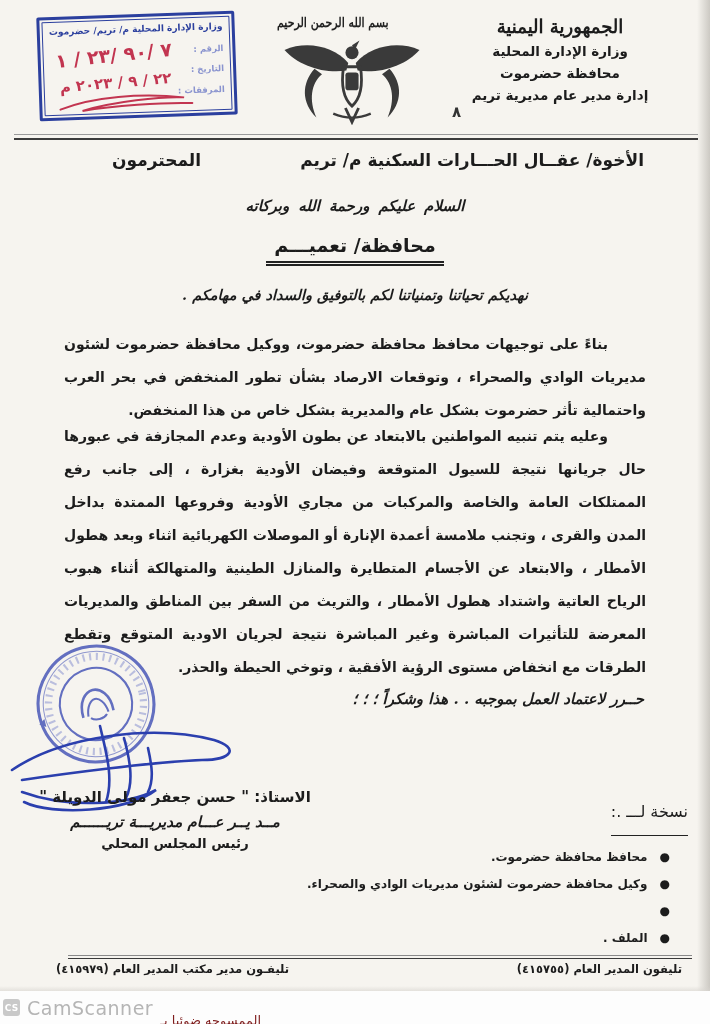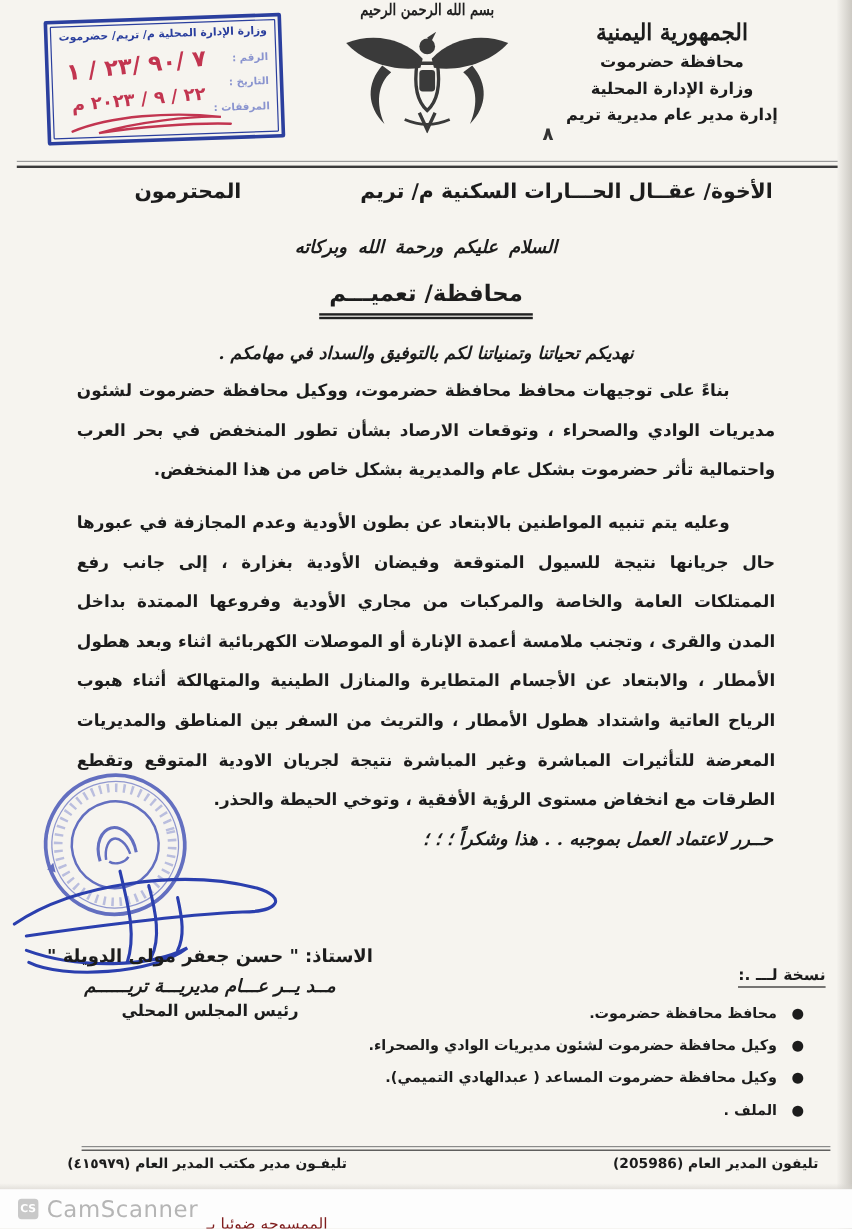--- a/index.html
+++ b/index.html
@@ -9,21 +9,21 @@
         background:linear-gradient(to left,#ccc9c3,rgba(246,244,239,0));}
   .scan-edge-bottom{position:absolute;left:0;bottom:30px;width:100%;height:8px;
         background:linear-gradient(to top,#d8d5d0,rgba(246,244,239,0));}
 
   
   .ministry-block{position:absolute;top:16px;right:16px;width:268px;text-align:center;direction:rtl;}
   .ministry-country{font-family:"DejaVu Serif",serif;font-weight:bold;font-size:18px;
         letter-spacing:-1px;transform:scaleY(1.05);}
   .ministry-line{font-weight:bold;font-size:13.5px;margin-top:6px;}
 
-  .emblem-block{position:absolute;top:2px;left:277px;width:158px;text-align:center;}
+  .emblem-block{position:absolute;top:16px;left:277px;width:158px;}
   .bismillah{font-family:"DejaVu Serif",serif;font-weight:bold;font-size:11px;
         letter-spacing:-0.5px;color:#222;white-space:nowrap;transform:scaleY(1.2);}
   .eagle-svg{margin-top:2px;}
 
   .stamp{position:absolute;top:14px;left:38px;width:198px;height:104px;
         border:3px solid #2b3f9e;border-radius:2px;transform:rotate(-2deg);box-sizing:border-box;}
   .stamp:before{content:"";position:absolute;inset:2px;border:1.5px solid #2b3f9e;border-radius:1px;}
   .stamp-title{position:absolute;top:7px;left:5px;right:5px;text-align:center;direction:rtl;
         font-size:9px;font-weight:bold;color:#2b3f9e;}
   .stamp-labels{position:absolute;top:24px;right:9px;direction:rtl;color:#8a94cf;
@@ -46,51 +46,51 @@
         font-family:Liberation Mono, monospace;font-style:italic;font-weight:bold;font-size:15px;}
   .subject-wrap{position:absolute;top:234px;left:0;right:0;text-align:center;direction:rtl;}
   .subject-text{display:inline-block;font-size:19px;font-weight:bold;
         padding:0 8px 5px;border-bottom:5px double #222;}
   .greeting{position:absolute;top:286px;left:0;right:0;text-align:center;direction:rtl;
         font-family:"DejaVu Serif",serif;font-style:italic;font-weight:bold;font-size:14.5px;}
 
   
   .para{position:absolute;left:64px;right:64px;margin:0;direction:rtl;text-align:justify;
         font-weight:bold;font-size:14px;line-height:2.36;text-indent:38px;}
-  .para-1{top:310px;}
+  .para-1{top:328px;}
   .para-2{top:420px;}
   .closing{position:absolute;top:690px;right:66px;direction:rtl;
         font-family:"DejaVu Serif",serif;font-style:italic;font-weight:bold;font-size:15px;}
 
   
   .seal{position:absolute;top:642px;left:34px;width:124px;height:124px;
         transform:rotate(-14deg);opacity:.85;}
   .signature-svg{position:absolute;top:708px;left:2px;}
   .name-block{position:absolute;top:788px;left:16px;width:318px;text-align:center;direction:rtl;}
   .name-line-1{font-size:15px;font-weight:bold;}
   .name-line-2{font-size:15px;font-weight:bold;margin-top:7px;font-style:italic;}
   .name-line-3{font-size:13.5px;font-weight:bold;margin-top:4px;}
 
   
   .copies{position:absolute;top:802px;right:22px;width:382px;direction:rtl;text-align:right;}
-  .copies-heading{display:inline-block;font-size:13px;font-weight:bold;
-        border-bottom:1.5px solid #222;padding-bottom:1px;margin-bottom:12px;}
+  .copies-heading{display:inline-block;font-size:16px;font-weight:normal;
+        border-bottom:1.5px solid #222;padding-bottom:14px;margin-bottom:12px;}
   .copies-list{list-style:none;margin:0;padding:0 18px 0 0;}
   .copies-item{display:flex;gap:12px;align-items:flex-start;font-size:12px;font-weight:bold;
         margin-bottom:9px;line-height:1.5;}
   .bullet{font-size:12px;line-height:1.5;}
 
   
   .footer-line{position:absolute;top:955px;left:68px;right:18px;height:2px;
         border-top:1px solid #8a8a8a;border-bottom:1.5px solid #3a3a3a;}
   .footer-phones{position:absolute;top:962px;left:0;right:0;direction:rtl;display:flex;
         justify-content:space-between;padding:0 28px 0 56px;font-size:11.5px;font-weight:bold;}
 
   .watermark-bar{position:absolute;left:0;bottom:0;width:100%;height:33px;background:#fdfdfd;
-        display:flex;align-items:center;gap:7px;padding-left:15px;box-sizing:border-box;}
+        display:flex;align-items:center;gap:7px;padding-left:3px;box-sizing:border-box;}
   .cs-badge{width:17px;height:17px;background:#c9c9c9;color:#fff;border-radius:3px;
         display:flex;align-items:center;justify-content:center;font-size:9px;font-weight:bold;flex:0 0 auto;}
   .wm-en{color:#b5b5b5;font-size:19px;letter-spacing:.5px;}
   .wm-ar{color:#7f1d1d;font-size:13px;direction:rtl;margin-top:25px;}
 </style>
 </head>
 <body>
 
 <div class="page">
 
@@ -122,22 +122,22 @@
       <path d="M80 15 L88 10 L83 20 Z" fill="#3a3a3a"></path>
       <path d="M71 38 C68 58 71 72 80 80 C89 72 92 58 89 38 Z" fill="none" stroke="#3a3a3a" stroke-width="3"></path>
       <rect x="73" y="44" width="14" height="19" rx="3" fill="#3a3a3a"></rect>
       <path d="M73 82 L80 97 L87 82" fill="none" stroke="#3a3a3a" stroke-width="3"></path>
       <path d="M60 88 C74 94 86 94 100 88" fill="none" stroke="#3a3a3a" stroke-width="2.5"></path>
     </svg>
   </div>
 
   <div class="ministry-block">
     <div class="ministry-country">الجمهورية اليمنية</div>
+    <div class="ministry-line">وزارة الإدارة المحلية</div>
     <div class="ministry-line">محافظة حضرموت</div>
-    <div class="ministry-line">وزارة الإدارة المحلية</div>
     <div class="ministry-line">إدارة مدير عام مديرية تريم</div>
   </div>
 
   <div class="caret-mark">٨</div>
   <div class="header-divider"></div>
 
   <div class="addressee-row">
     <span>الأخوة/ عقــال الحـــارات السكنية م/ تريم</span>
     <span>المحترمون</span>
   </div>
@@ -188,32 +188,31 @@
       <li class="copies-item">
         <span class="bullet">●</span>
         <span>محافظ محافظة حضرموت.</span>
       </li>
       <li class="copies-item">
         <span class="bullet">●</span>
         <span>وكيل محافظة حضرموت لشئون مديريات الوادي والصحراء.</span>
       </li>
       <li class="copies-item">
         <span class="bullet">●</span>
-        <span>وكيل محافظة حضرموت المساعد ( عبدالهادي التميمي).</span>
       </li>
       <li class="copies-item">
         <span class="bullet">●</span>
         <span>الملف .</span>
       </li>
     </ul>
   </div>
 
   <div class="footer-line"></div>
   <div class="footer-phones">
-    <span>تليفون المدير العام (205986)</span>
+    <span>تليفون المدير العام (٤١٥٧٥٥)</span>
     <span>تليفـون مدير مكتب المدير العام (٤١٥٩٧٩)</span>
   </div>
 
   <div class="watermark-bar">
     <span class="cs-badge">CS</span>
     <span class="wm-en">CamScanner</span>
     <span class="wm-ar">الممسوحه ضوئيا بـ</span>
   </div>
 
 </div>

